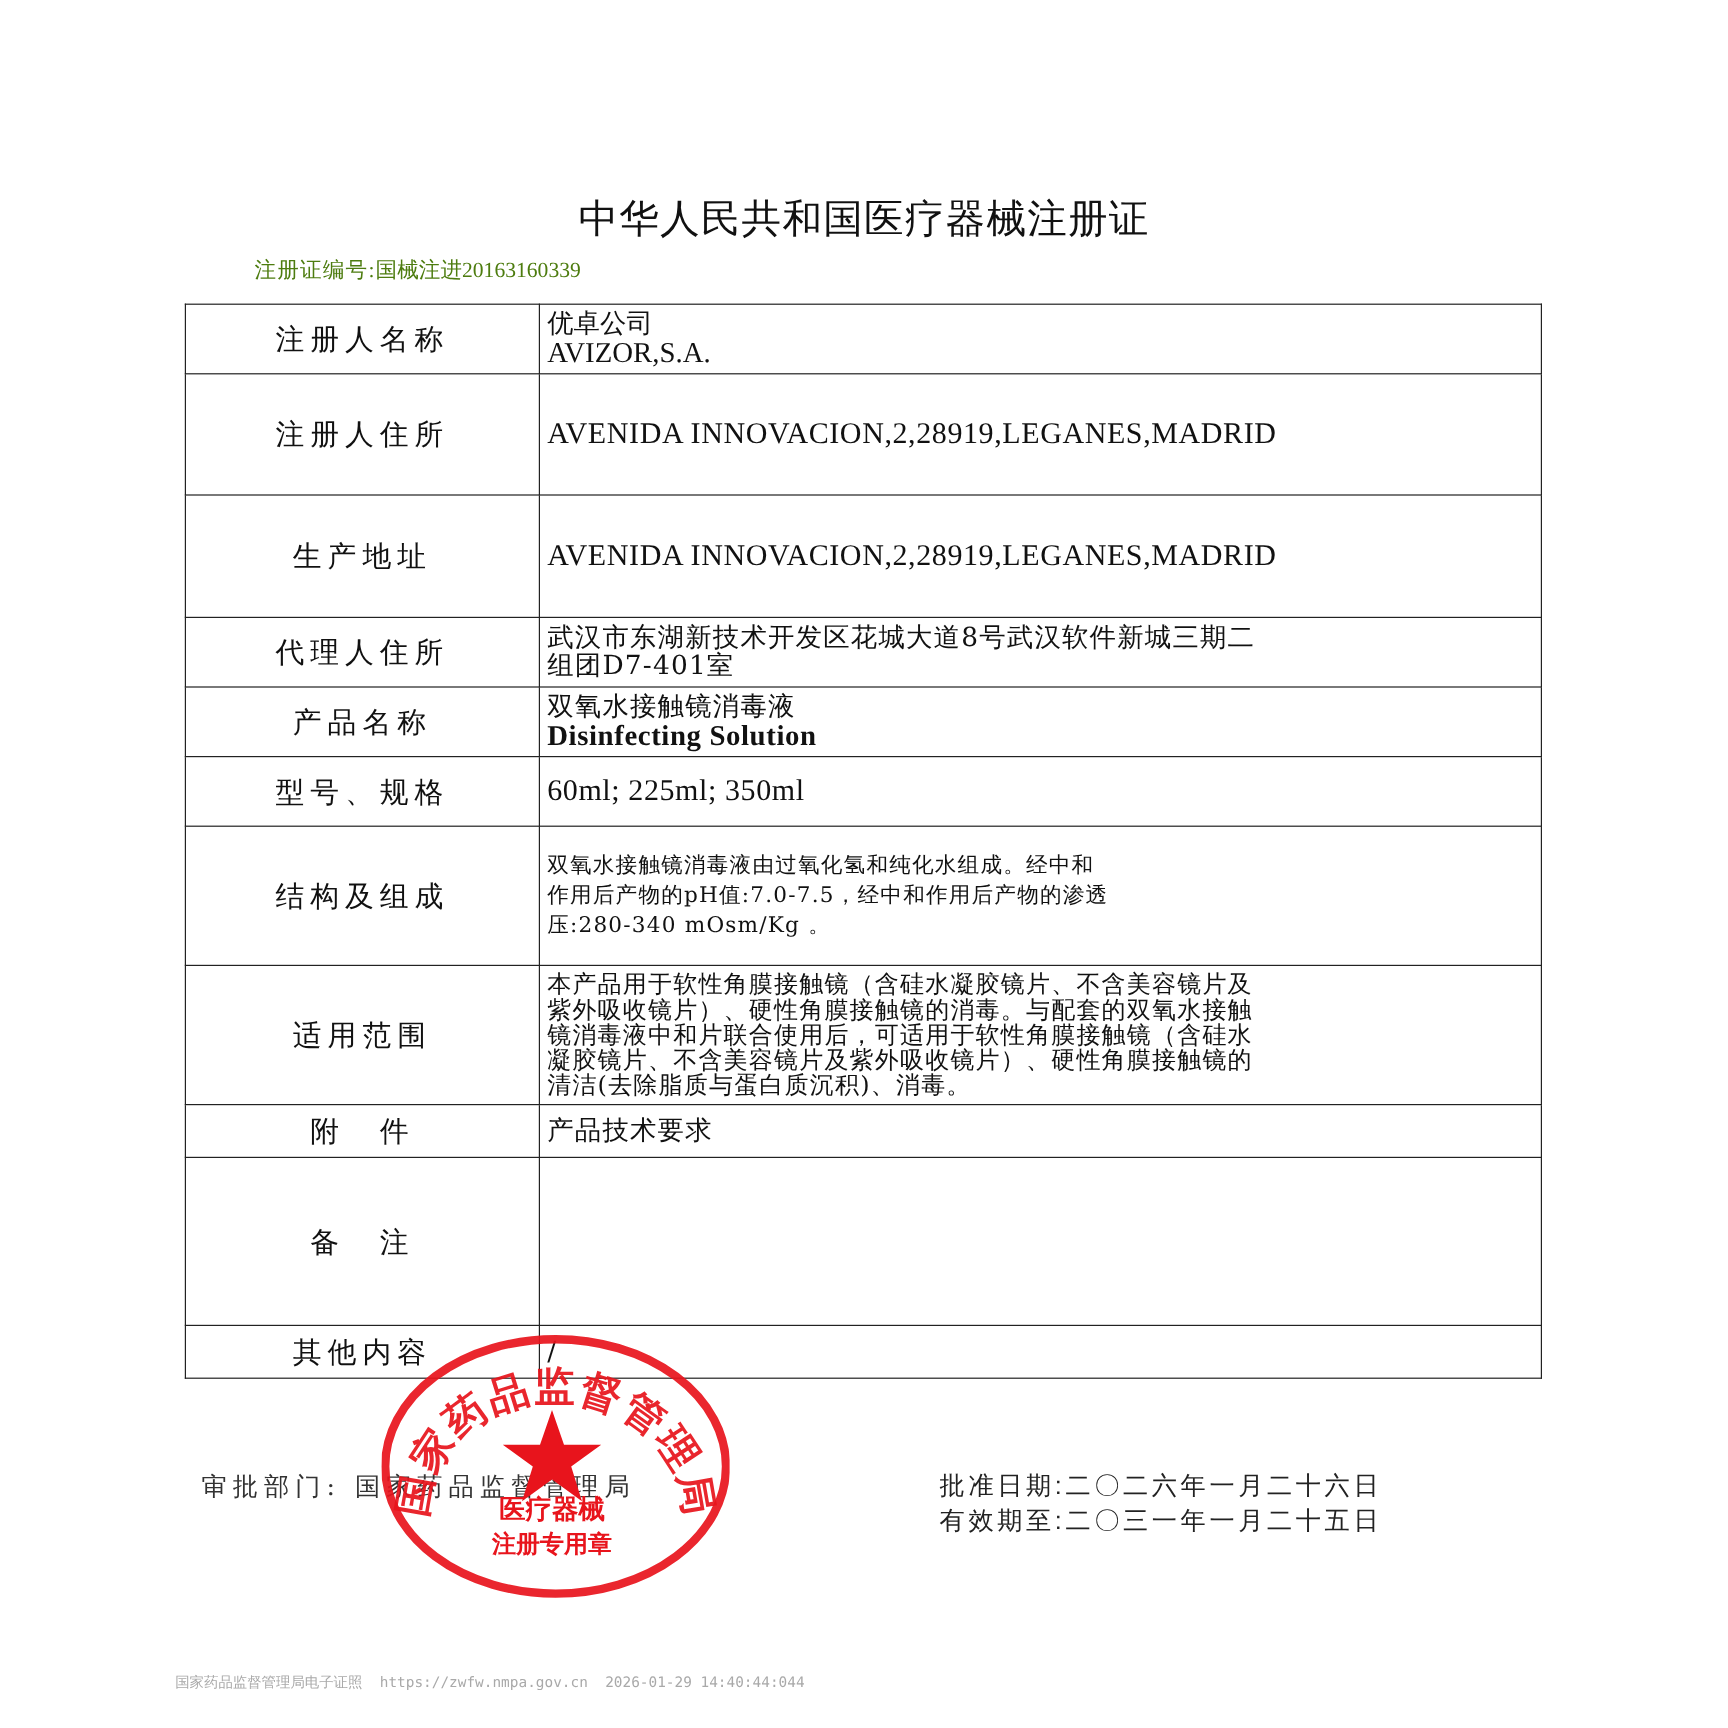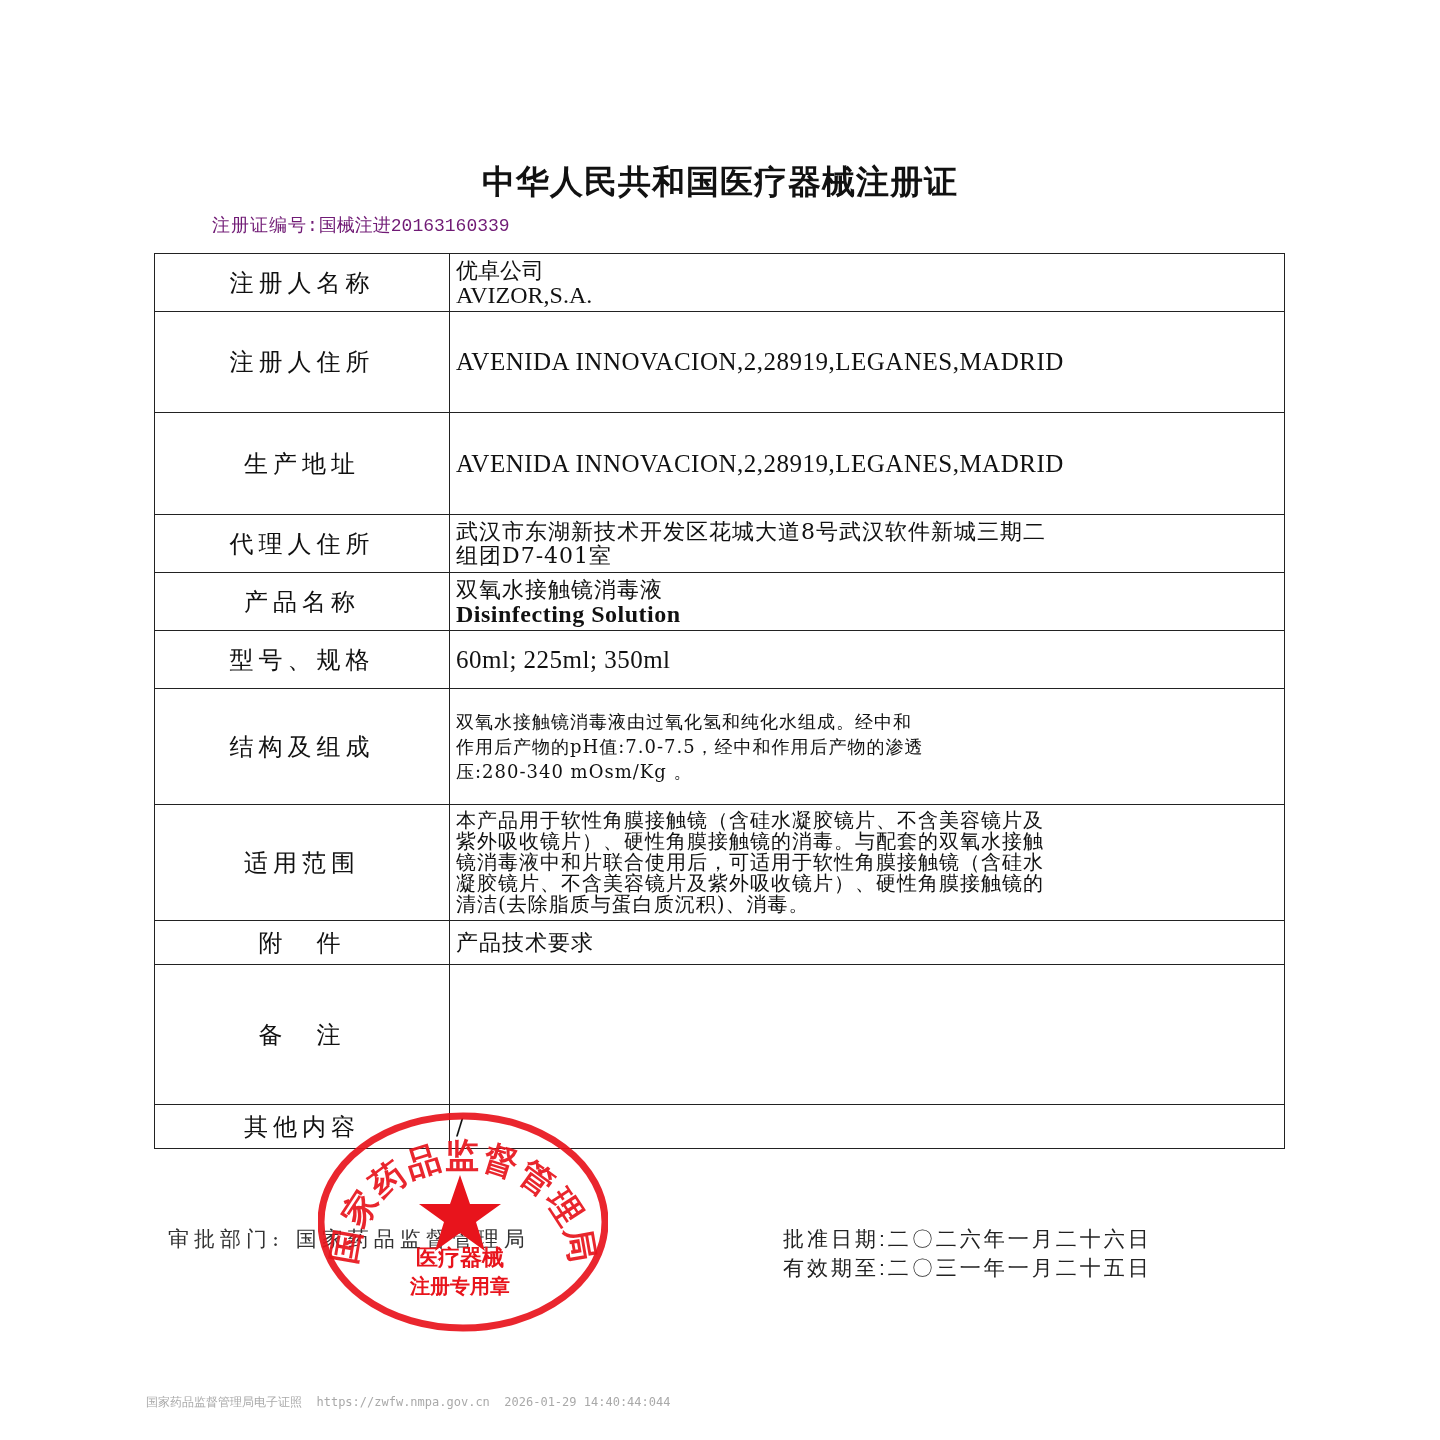--- a/index.html
+++ b/index.html
@@ -15,34 +15,34 @@
       font-family: "DejaVu Sans", sans-serif;
       color: #111;
     }
     .title {
       position: absolute;
       top: 160px;
       left: 0;
       width: 1440px;
       text-align: center;
       font-family: "DejaVu Sans", sans-serif;
-      font-weight: bold;
+      font-weight: normal;
       font-size: 33px;
       letter-spacing: 1px;
       color: #111;
       padding-left: 0px;
     }
     .title span { display: inline-block; margin-left: 0px; }
     .cert-no {
       position: absolute;
       top: 213px;
       left: 212px;
-      font-family: Liberation Mono, monospace;
+      font-family: Liberation Serif, serif;
       font-size: 18px;
-      color: #701a75;
+      color: #4d7c0f;
       letter-spacing: 1px;
     }
     .cert-no .val { letter-spacing: 0; }
     table.main {
       position: absolute;
       top: 253px;
       left: 154px;
       width: 1131px;
       border-collapse: collapse;
       table-layout: fixed;

